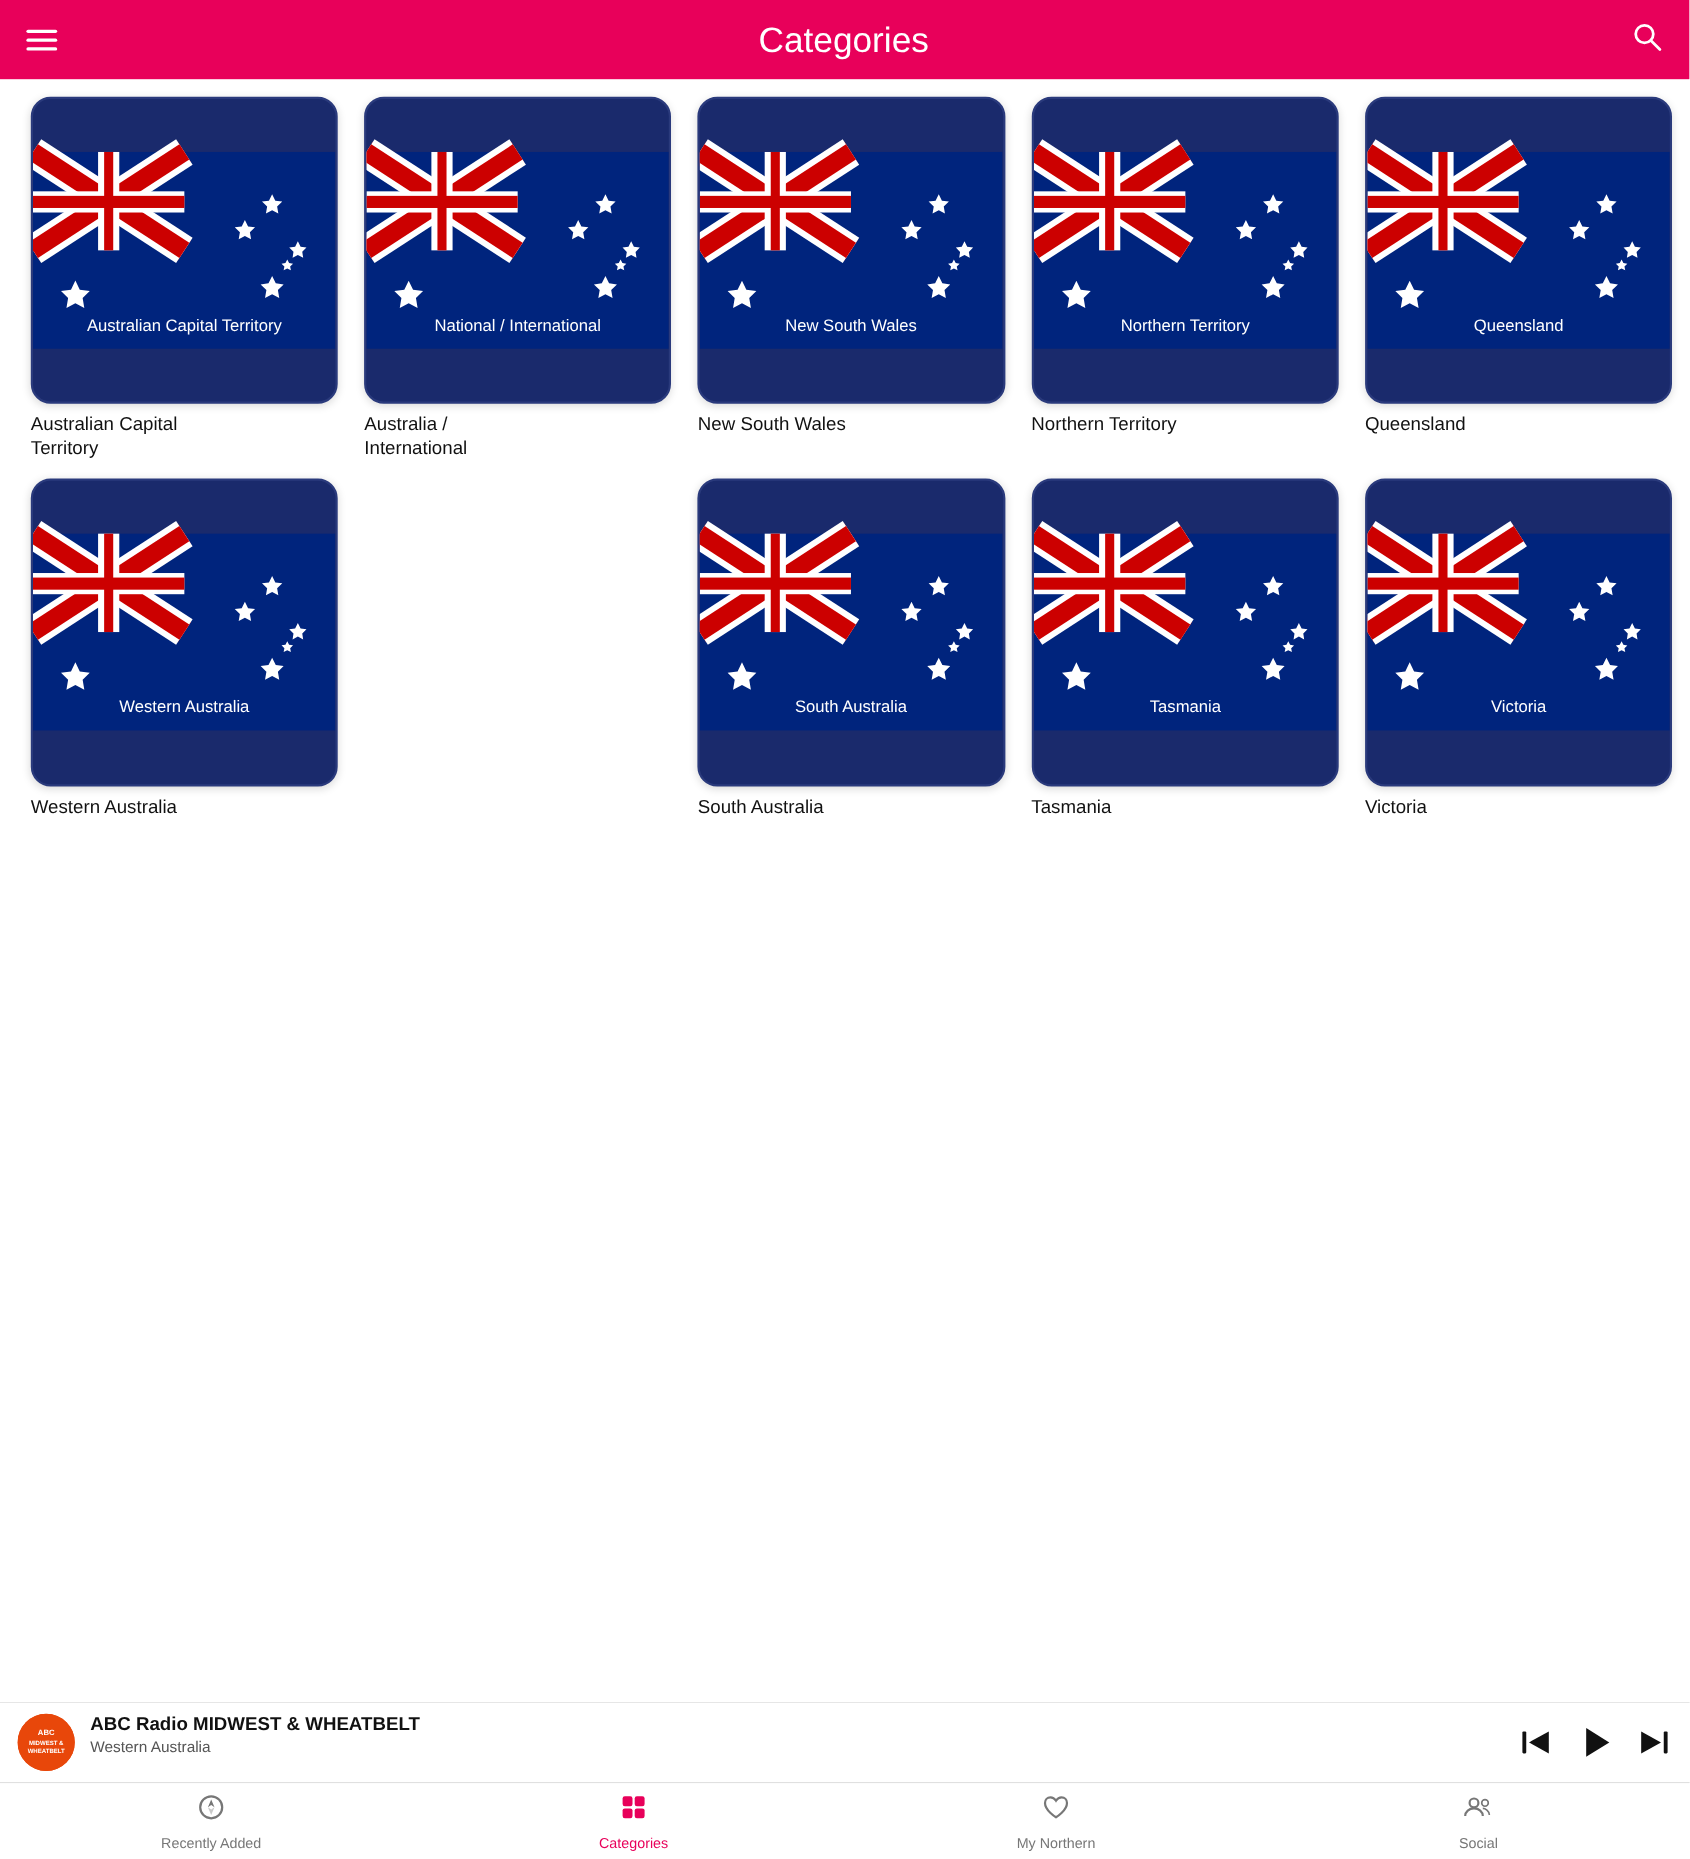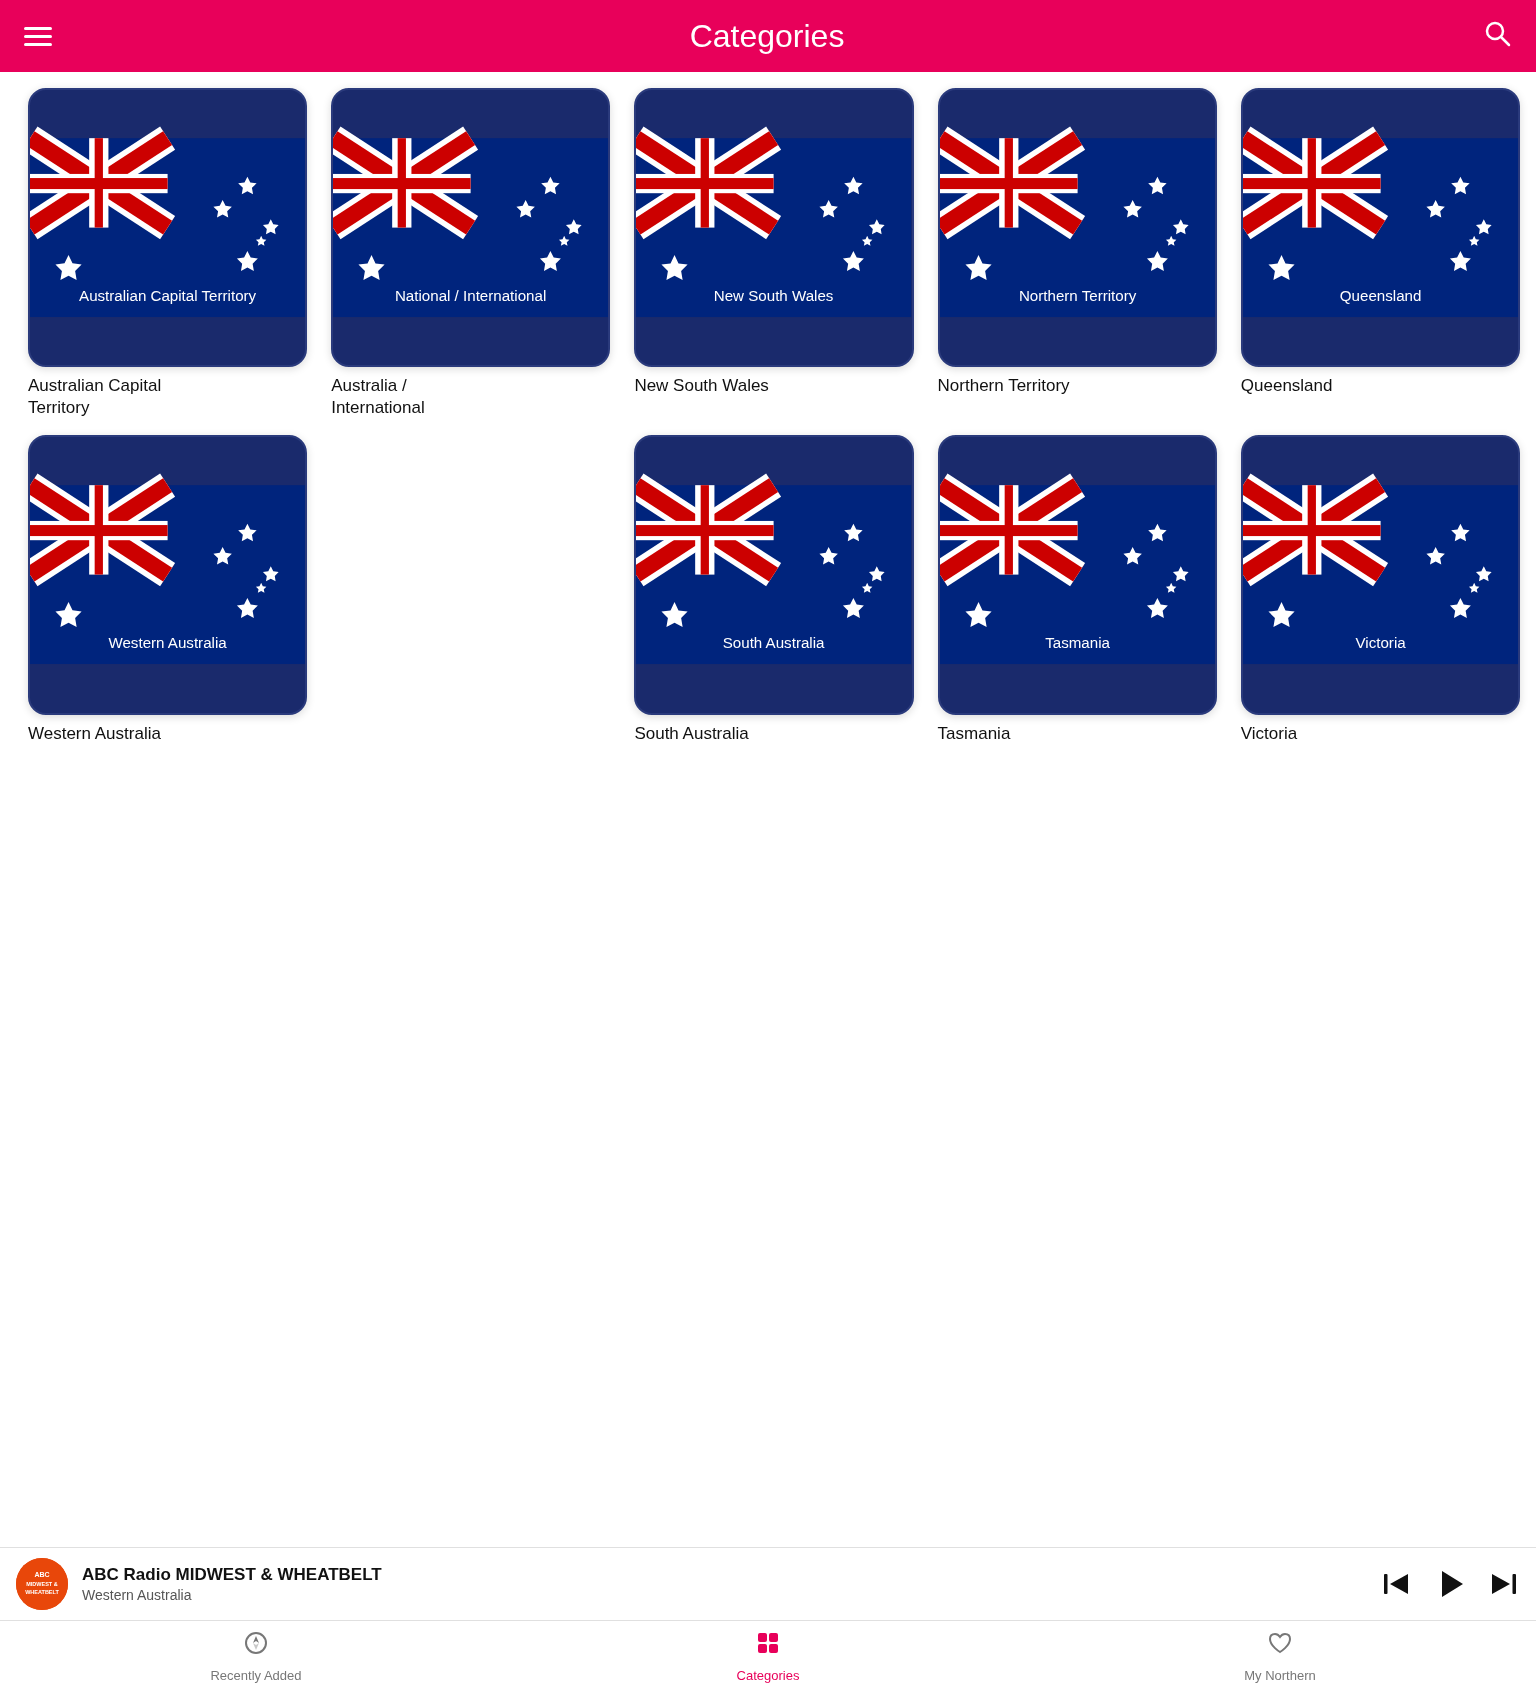--- a/index.html
+++ b/index.html
@@ -75,21 +75,20 @@
 
     
     .now-playing {
       position: fixed;
       bottom: 70px;
       left: 0;
       right: 0;
       background: #fff;
       border-top: 1px solid #e0e0e0;
       display: flex;
-      align-items: center;
       padding: 10px 16px;
       gap: 14px;
       max-width: 1536px;
     }
 
     .now-playing-logo {
       width: 52px;
       height: 52px;
       border-radius: 50%;
       background: #e8470a;
@@ -698,13 +697,22 @@
           <rect x="15" y="15" width="9" height="9" rx="2" fill="currentColor"></rect>
         </svg></span>
     <span class="nav-label">Categories</span>
   </div>
     <div class="nav-item">
     <span class="nav-icon"><svg width="28" height="28" viewBox="0 0 28 28" fill="none">
           <path d="M14 23S4 17 4 10C4 7 6 5 9 5C11 5 13 6.5 14 8C15 6.5 17 5 19 5C22 5 24 7 24 10C24 17 14 23 14 23Z" stroke="currentColor" stroke-width="2" fill="none"></path>
         </svg></span>
     <span class="nav-label">My Northern</span>
   </div>
+    <div class="nav-item">
+    <span class="nav-icon"><svg width="28" height="28" viewBox="0 0 28 28" fill="none">
+          <circle cx="10" cy="10" r="4" stroke="currentColor" stroke-width="2"></circle>
+          <circle cx="20" cy="10" r="3" stroke="currentColor" stroke-width="1.5"></circle>
+          <path d="M2 22C2 18 5.5 15 10 15C14.5 15 18 18 18 22" stroke="currentColor" stroke-width="2"></path>
+          <path d="M18 15C20 15 24 17 24 21" stroke="currentColor" stroke-width="1.5"></path>
+        </svg></span>
+    <span class="nav-label">Social</span>
+  </div>
   </div>
 
 </body></html>

